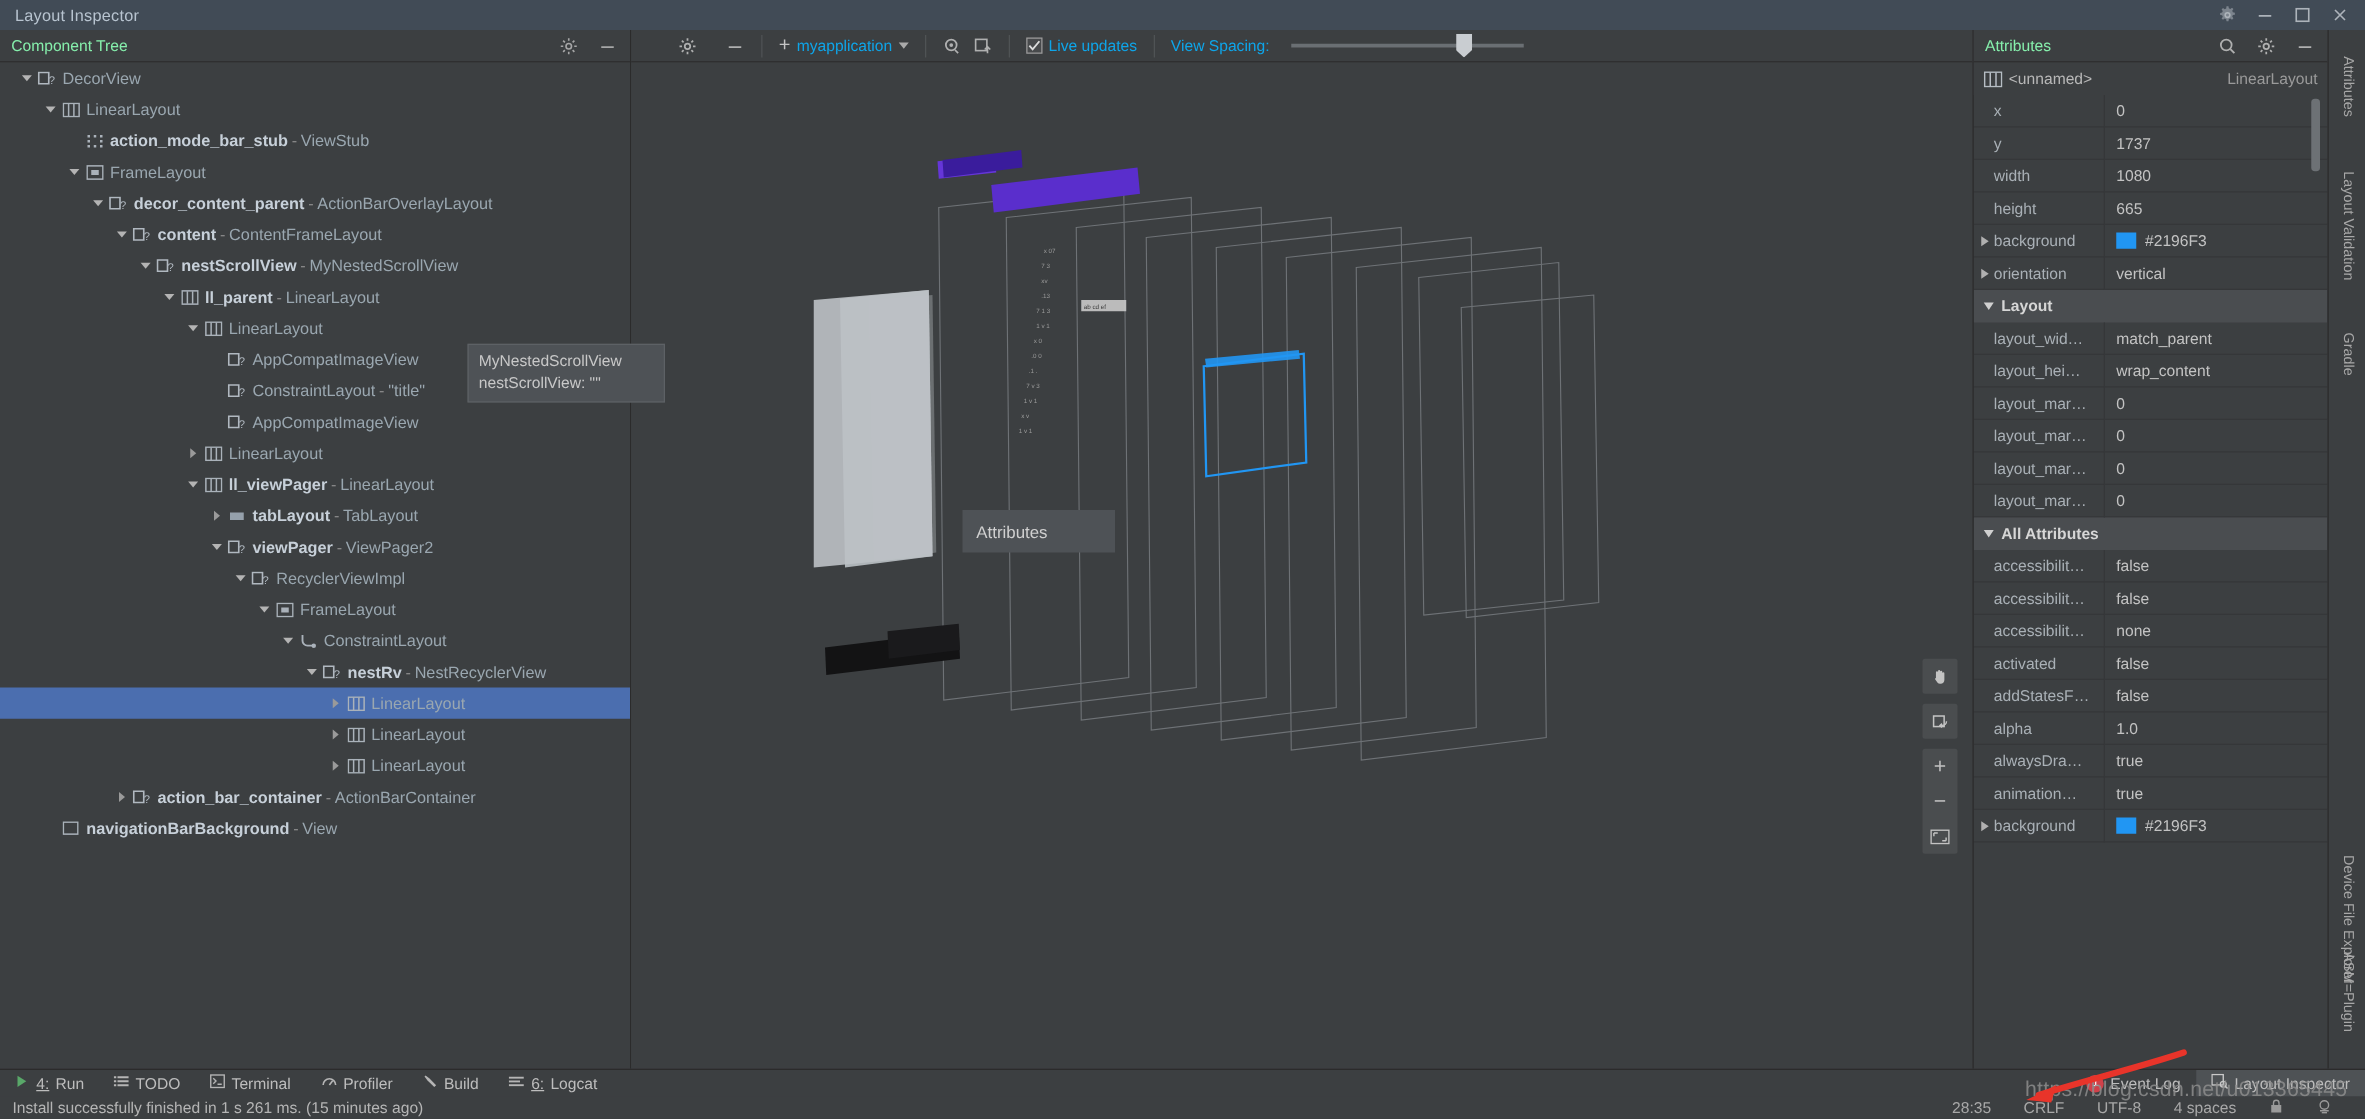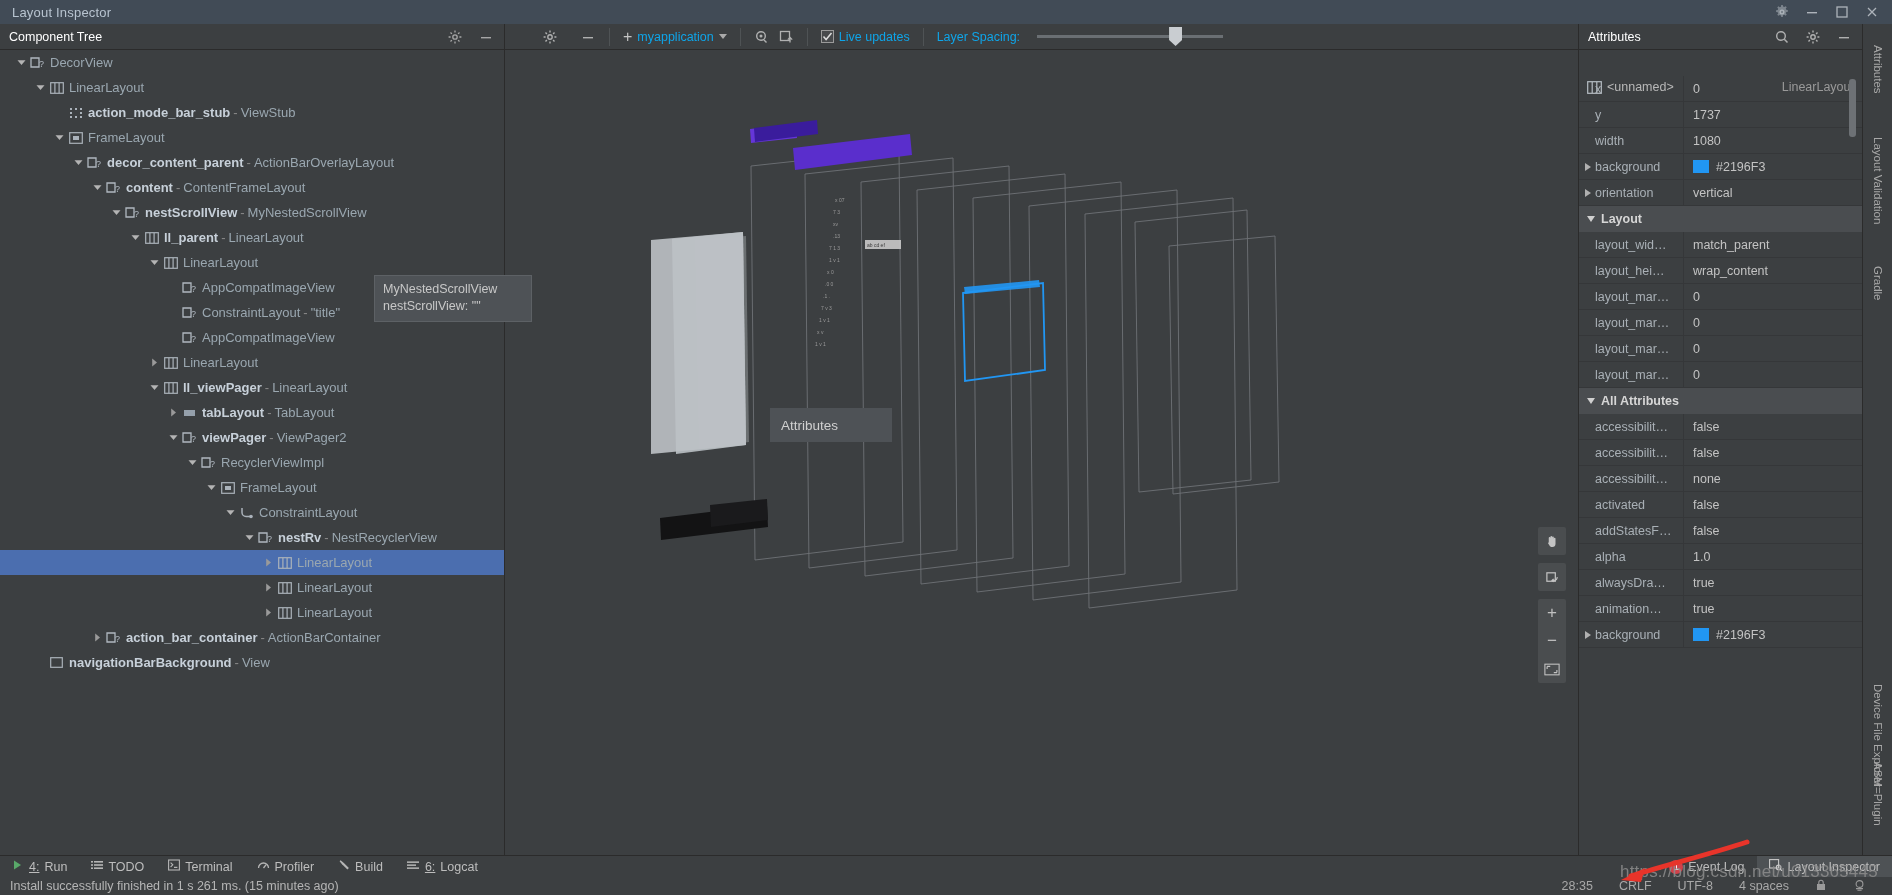--- a/index.html
+++ b/index.html
@@ -18,21 +18,21 @@
     background: #414b56;
     display: flex; align-items: center;
   }
   .titlebar-label { font-size: 13px; color: #b8c4d0; padding-left: 12px; letter-spacing: .2px; }
   .titlebar-right { margin-left: auto; display: flex; align-items: center; gap: 14px; padding-right: 12px; }
   .tb-ico { width: 16px; height: 16px; opacity: .85; display:block; }
 
   
   .pane-header {
     height: 26px; background: #3c3f41; display: flex; align-items: center;
-    font-size: 12.5px; color: #ffffff; border-bottom: 1px solid #2b2b2b;
+    font-size: 12.5px; color: #86efac; border-bottom: 1px solid #2b2b2b;
   }
   .pane-header .ph-title { padding-left: 9px; }
   .pane-header .ph-actions { margin-left: auto; display: flex; align-items:center; gap: 15px; padding-right: 10px; }
 
   
   .tree-pane {
     position: absolute; left: 0; top: 24px; width: 505px; height: 831px;
     background: #3c3f41; border-right: 1px solid #2b2b2b;
   }
   .tree-body { position: absolute; left:0; top:26px; right:0; bottom: 0; background: #3c3f41; overflow: hidden; }
@@ -94,21 +94,21 @@
   .vp-group { background:#4a4d4f; border-radius: 2px; display:flex; flex-direction:column; }
   .vp-group .vp-btn { background: transparent; }
 
   
   .attr-pane {
     position: absolute; left: 1578px; top: 24px; width: 284px; height: 831px;
     background: #3c3f41; border-left: 1px solid #2b2b2b;
   }
   .attr-subhead {
     height: 26px; display:flex; align-items:center; padding: 0 8px 0 7px;
-    font-size: 12.5px; color: #b8b8b8; background:#3c3f41;margin-top:24px;
+    font-size: 12.5px; color: #b8b8b8; background:#3c3f41;
   }
   .attr-subhead .type { margin-left:auto; color: #9a9a9a; }
   .attr-list { position:absolute; left:0; top:52px; right:0; bottom:0; overflow:hidden; }
   .attr-row { height: 26px; display:flex; align-items:center; font-size: 12.5px;
     border-bottom: 1px solid #353739; }
   .attr-key { width: 104px; flex: 0 0 104px; padding-left: 16px; color: #a9b0b6;
     overflow:hidden; white-space:nowrap; display:flex; align-items:center; }
   .attr-key.ind { padding-left: 6px; }
   .attr-key .arr { margin-right: 4px; }
   .attr-val { padding-left: 9px; color: #c3c3c3; border-left: 1px solid #353739; flex:1;
@@ -581,21 +581,21 @@
       <div class="tb-item">
         <span class="checkbox">
           <svg width="11" height="11" viewBox="0 0 11 11">
               <path d="M1.5 5.5l2.6 3L9.5 2" stroke="#dcdcdc" stroke-width="1.5" fill="none"></path>
             </svg>
         </span>
         <span class="tb-txt">Live updates</span>
       </div>
       <div class="tb-sep"></div>
       <div class="tb-item">
-        <span class="tb-txt">Layer Spacing:</span>
+        <span class="tb-txt">View Spacing:</span>
         <span class="slider-track" style="margin-left:12px">
           <span class="slider-thumb"></span>
         </span>
       </div>
     </div>
 
     <div class="viewport">
       <svg width="1073" height="805" viewBox="0 0 1073 805">
         <g stroke="#6e7276" stroke-width="0.9" fill="none">
           <path d="M246 116 L394 100 L398 492 L250 510 Z"></path>
@@ -726,20 +726,28 @@
         </div>
         <div class="attr-row">
           <div class="attr-key">
             <span>width</span>
           </div>
           <div class="attr-val">
             <span>1080</span>
           </div>
         </div>
         <div class="attr-row">
+          <div class="attr-key">
+            <span>height</span>
+          </div>
+          <div class="attr-val">
+            <span>665</span>
+          </div>
+        </div>
+        <div class="attr-row">
           <div class="attr-key ind">
             <span class="arr arr-r"></span>
             <span>background</span>
           </div>
           <div class="attr-val">
             <span class="swatch" style="background: rgb(33, 150, 243);"></span>
             <span>#2196F3</span>
           </div>
         </div>
         <div class="attr-row">

